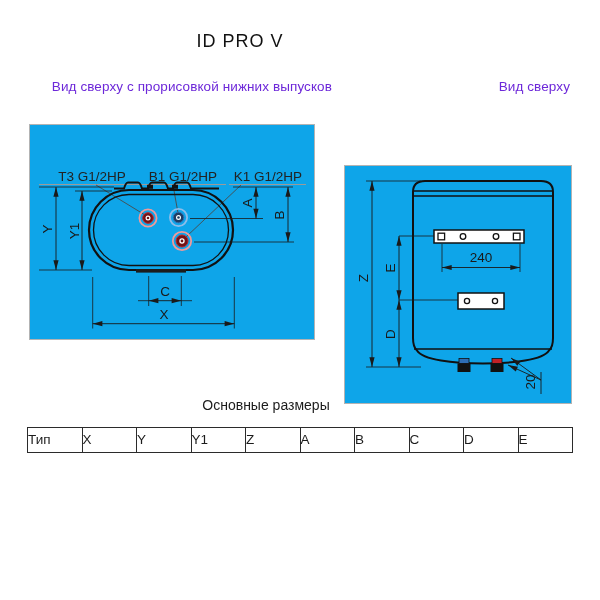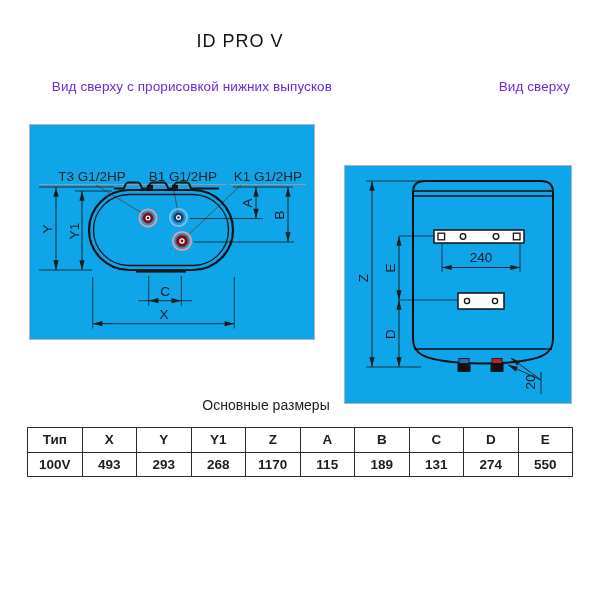--- a/index.html
+++ b/index.html
@@ -22,22 +22,22 @@
   .table-caption{
     position:absolute;left:0;top:397px;width:532px;text-align:center;
     font-size:14px;color:#1c1c1c;
   }
   table{
     position:absolute;left:27px;top:427px;width:546px;
     border-collapse:collapse;table-layout:fixed;
     font-size:13.5px;color:#1c1c1c;
   }
   th,td{
-    border:1.4px solid #2b2b2b;text-align:center;vertical-align:middle;
-    height:23.5px;padding:0;font-weight:bold;margin-top:19px;
+    border:1.4px solid #2b2b2b;text-align:left;vertical-align:middle;
+    height:23.5px;padding:0;font-weight:normal;margin-top:19px;
   }
   
   .thin{stroke:#1a1a1a;stroke-width:0.9;fill:none;}
   .ext{stroke:#1a1a1a;stroke-width:0.8;fill:none;}
   .lead{stroke:#4a4a4a;stroke-width:0.9;fill:none;}
   .out{stroke:#111;stroke-width:2.2;fill:none;}
   .out2{stroke:#111;stroke-width:1.3;fill:none;}
   .seam{stroke:#111;stroke-width:1.5;fill:none;}
   .brk{stroke:#111;stroke-width:1.5;fill:#fff;}
   .hole{stroke:#111;stroke-width:1.3;fill:#fff;}
@@ -238,26 +238,14 @@
         <th>Y1</th>
         <th>Z</th>
         <th>A</th>
         <th>B</th>
         <th>C</th>
         <th>D</th>
         <th>E</th>
       </tr>
   </thead>
   <tbody>
-      <tr>
-        <td>100V</td>
-        <td>493</td>
-        <td>293</td>
-        <td>268</td>
-        <td>1170</td>
-        <td>115</td>
-        <td>189</td>
-        <td>131</td>
-        <td>274</td>
-        <td>550</td>
-      </tr>
     </tbody>
 </table>
 
 </body></html>

